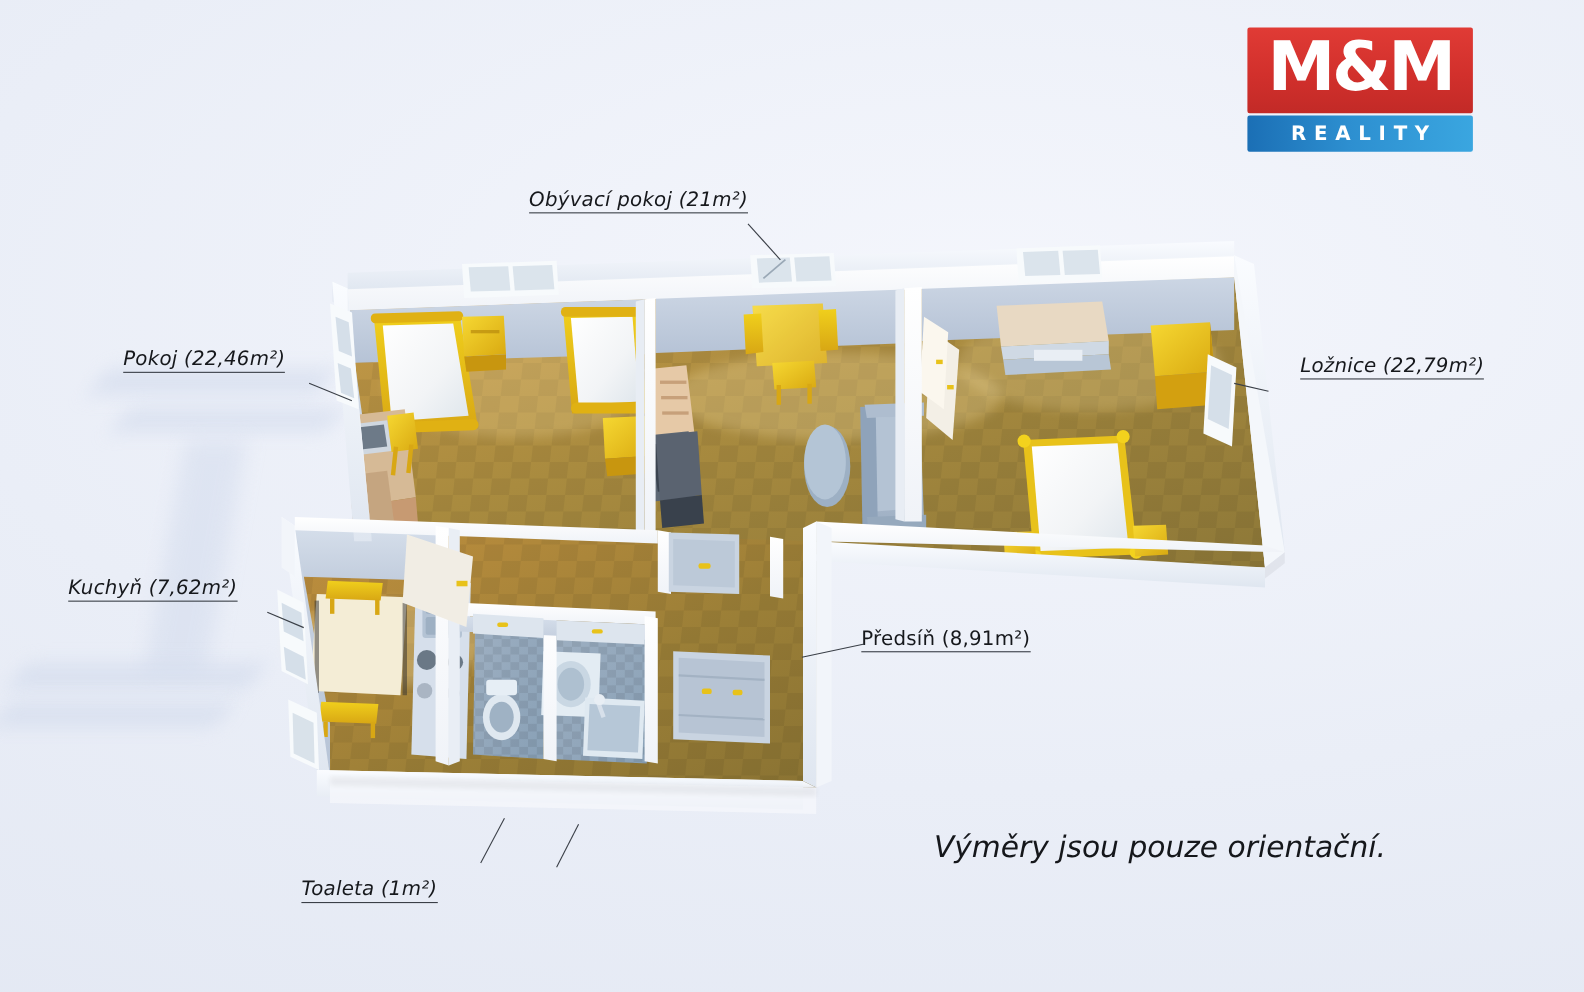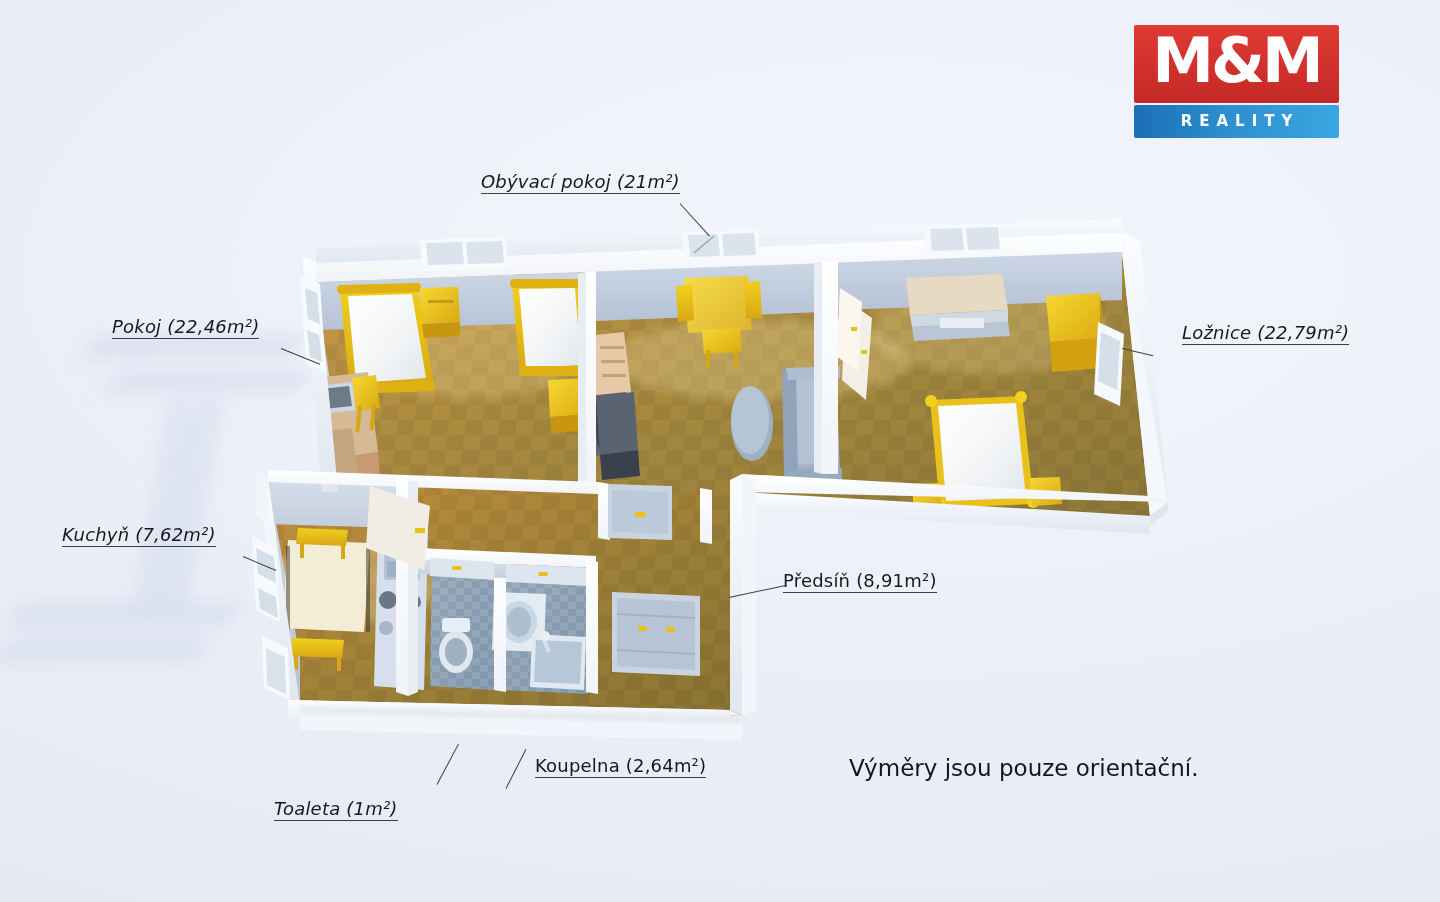--- a/index.html
+++ b/index.html
@@ -23,32 +23,32 @@
   #logo .mm{position:absolute;left:0;top:0;width:205px;height:78px;
     background:linear-gradient(180deg,#e03b35 0%,#d2302c 55%,#c22a27 100%);
     border-radius:2px;overflow:hidden;}
   #logo .mmtxt{position:absolute;left:0;top:-3px;width:205px;height:78px;
     color:#fff;font-weight:bold;font-size:62px;letter-spacing:-3px;
     text-align:center;line-height:78px;font-family:"DejaVu Sans",sans-serif;}
   #logo .rl{position:absolute;left:0;top:80px;width:205px;height:33px;
     background:linear-gradient(90deg,#1b6fb5 0%,#2d8fd0 45%,#3aa6e0 100%);
     border-radius:2px;}
   #logo .rltxt{position:absolute;left:0;top:80px;width:205px;height:33px;
-    color:#fff;font-weight:bold;font-size:15px;letter-spacing:7px;
+    color:#fff;font-weight:bold;font-size:18px;letter-spacing:7px;
     text-align:center;line-height:33px;text-indent:7px;}
 
   
   .label{position:absolute;white-space:nowrap;color:#16181c;
     font-size:18px;letter-spacing:.2px;}
   .label.it{font-style:italic;}
   .label .u{display:block;height:0;border-bottom:1.6px solid #3a3f47;
     margin-top:1px;}
   .lead{position:absolute;border-bottom:1.6px solid #3a3f47;
     transform-origin:left center;height:0;}
-  .disclaimer{position:absolute;white-space:nowrap;color:#15171b;font-size:23px;}
+  .disclaimer{position:absolute;white-space:nowrap;color:#15171b;font-size:27px;font-style:italic;}
 
   
   #bld{position:absolute;left:0;top:0;width:1440px;height:902px;}
   svg{position:absolute;left:0;top:0;}
 </style>
 </head>
 <body>
 
 <div id="stage">
 
@@ -499,24 +499,20 @@
     <span class="u"></span>
   </div>
   <div class="lead" style="left:729px;top:597px;width:58px;transform:rotate(-12deg);"></div>
 
   <div class="label it" style="left:274px;top:752px;margin-top:46px;">
     <span>Toaleta (1m²)</span>
     <span class="u"></span>
   </div>
   <div class="lead" style="left:437px;top:784px;width:46px;transform:rotate(-62deg);"></div>
 
-  <div class="label" style="left:535px;top:755px;">
-    <span>Koupelna (2,64m²)</span>
-    <span class="u"></span>
-  </div>
   <div class="lead" style="left:506px;top:788px;width:44px;transform:rotate(-63deg);"></div>
 
   <div class="disclaimer" style="left:849px;top:755px;">Výměry jsou pouze orientační.</div>
 
   <div id="logo">
     <div class="mm"></div>
     <div class="mmtxt">M&amp;M</div>
     <div class="rl"></div>
     <div class="rltxt">REALITY</div>
   </div>

